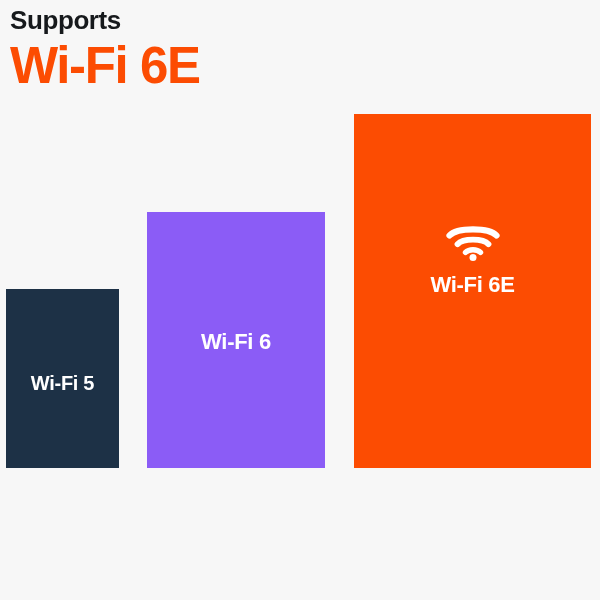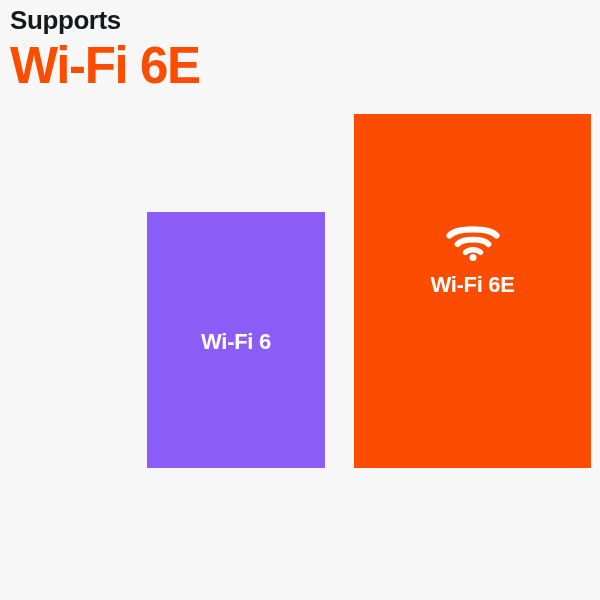--- a/index.html
+++ b/index.html
@@ -120,20 +120,25 @@
 
 <div id="infographic">
 
   <div class="heading">
     <span class="heading-eyebrow">Supports</span>
     <span class="heading-title">Wi-Fi 6E</span>
   </div>
 
   <div class="bars">
 
+    <div class="bar" id="bar-wifi5">
+      <div class="bar-inner">
+        <span class="bar-label">Wi-Fi 5</span>
+      </div>
+    </div>
 
     <div class="bar" id="bar-wifi6">
       <div class="bar-inner">
         <span class="bar-label">Wi-Fi 6</span>
       </div>
     </div>
 
     <div class="bar" id="bar-wifi6e">
       <div class="bar-inner">
         <span class="wifi-icon">

